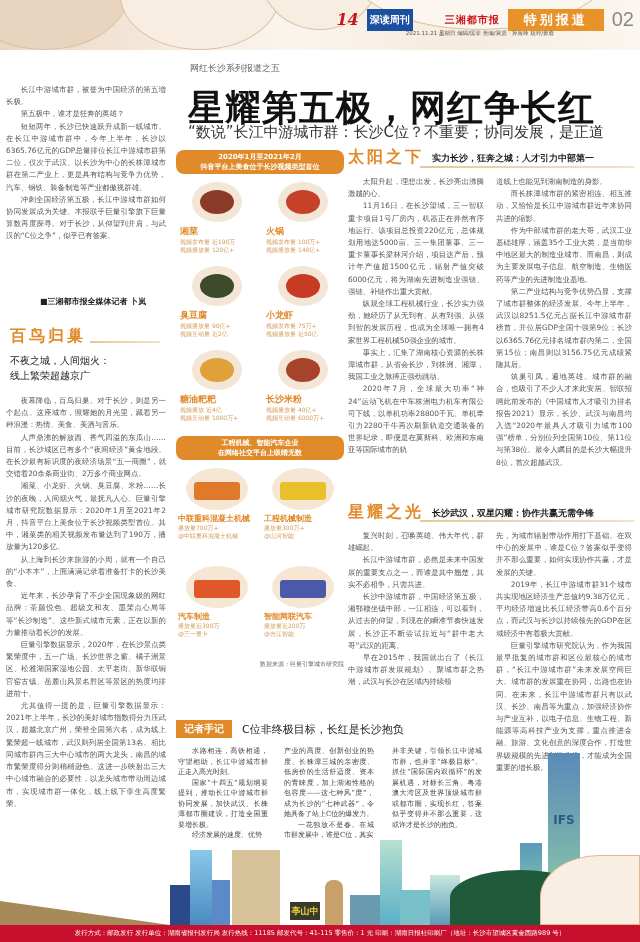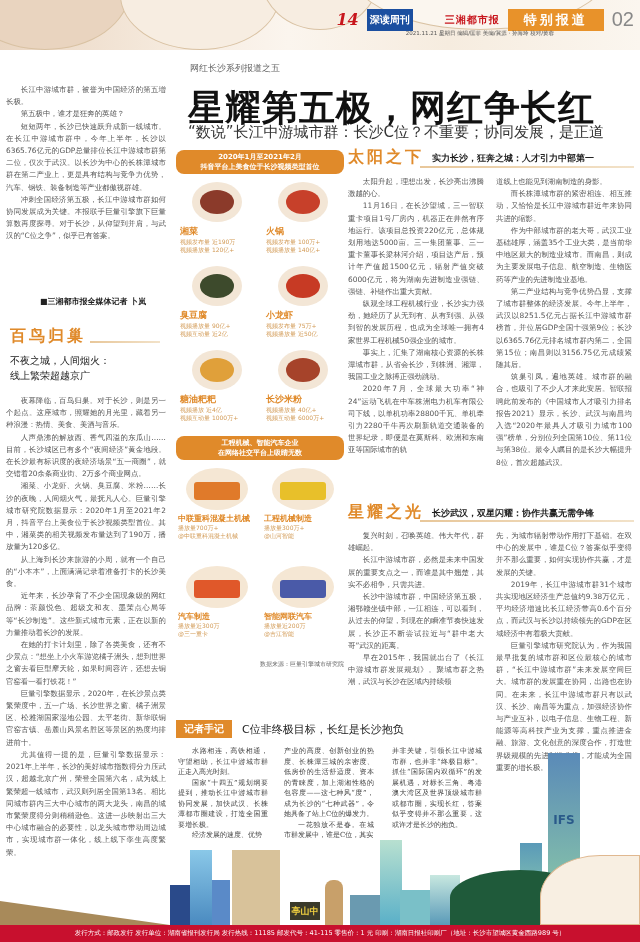--- a/index.html
+++ b/index.html
@@ -110,21 +110,20 @@
 <div class="moon-sub">
   <div>不夜之城，人间烟火：</div>
   <div>线上繁荣超越京广</div>
 </div>
 <div class="moon-body col-text">
   <p>夜幕降临，百鸟归巢。对于长沙，则是另一个起点。这座城市，照耀她的月光里，藏着另一种浪漫：热情、美食、美酒与音乐。</p>
   <p>人声鼎沸的解放西、香气四溢的东瓜山……目前，长沙城区已有多个“夜间经济”黄金地段。在长沙最有标识度的夜经济场景“五一商圈”，就交错着20余条商业街、2万多个商业网点。</p>
   <p>湘菜、小龙虾、火锅、臭豆腐、米粉……长沙的夜晚，人间烟火气，最抚凡人心。巨量引擎城市研究院数据显示：2020年1月至2021年2月，抖音平台上美食位于长沙视频类型首位。其中，湘菜类的相关视频发布量达到了190万，播放量为120多亿。</p>
   <p>从上海到长沙来旅游的小周，就有一个自己的“小本本”，上面满满记录着准备打卡的长沙美食。</p>
   <p>近年来，长沙孕育了不少全国现象级的网红品牌：茶颜悦色、超级文和友、墨茉点心局等等“长沙制造”。这些新式城市元素，正在以新的力量推动着长沙的发展。</p>
-  <p>在她的打卡计划里，除了各类美食，还有不少景点：“想坐上小火车游览橘子洲头，想到世界之窗去看巨型摩天轮，如果时间容许，还想去铜官窑看一看打铁花！”</p>
   <p>巨量引擎数据显示，2020年，在长沙景点类繁荣度中，五一广场、长沙世界之窗、橘子洲景区、松雅湖国家湿地公园、太平老街、新华联铜官窑古镇、岳麓山风景名胜区等景区的热度均排进前十。</p>
   <p>尤其值得一提的是，巨量引擎数据显示：2021年上半年，长沙的美好城市指数得分力压武汉，超越北京广州，荣登全国第六名，成为线上繁荣超一线城市，武汉则列居全国第13名。相比同城市群内三大中心城市的两大龙头，南昌的城市繁荣度得分则稍稍逊色。这进一步映射出三大中心城市融合的必要性，以龙头城市带动周边城市，实现城市群一体化，线上线下孪生高度繁荣。</p>
 </div>
 
 <div class="info">
   <div class="banner">
     <div>2020年1月至2021年2月</div>
     <div>抖音平台上美食位于长沙视频类型首位</div>
   </div>
   <div class="food-grid">

